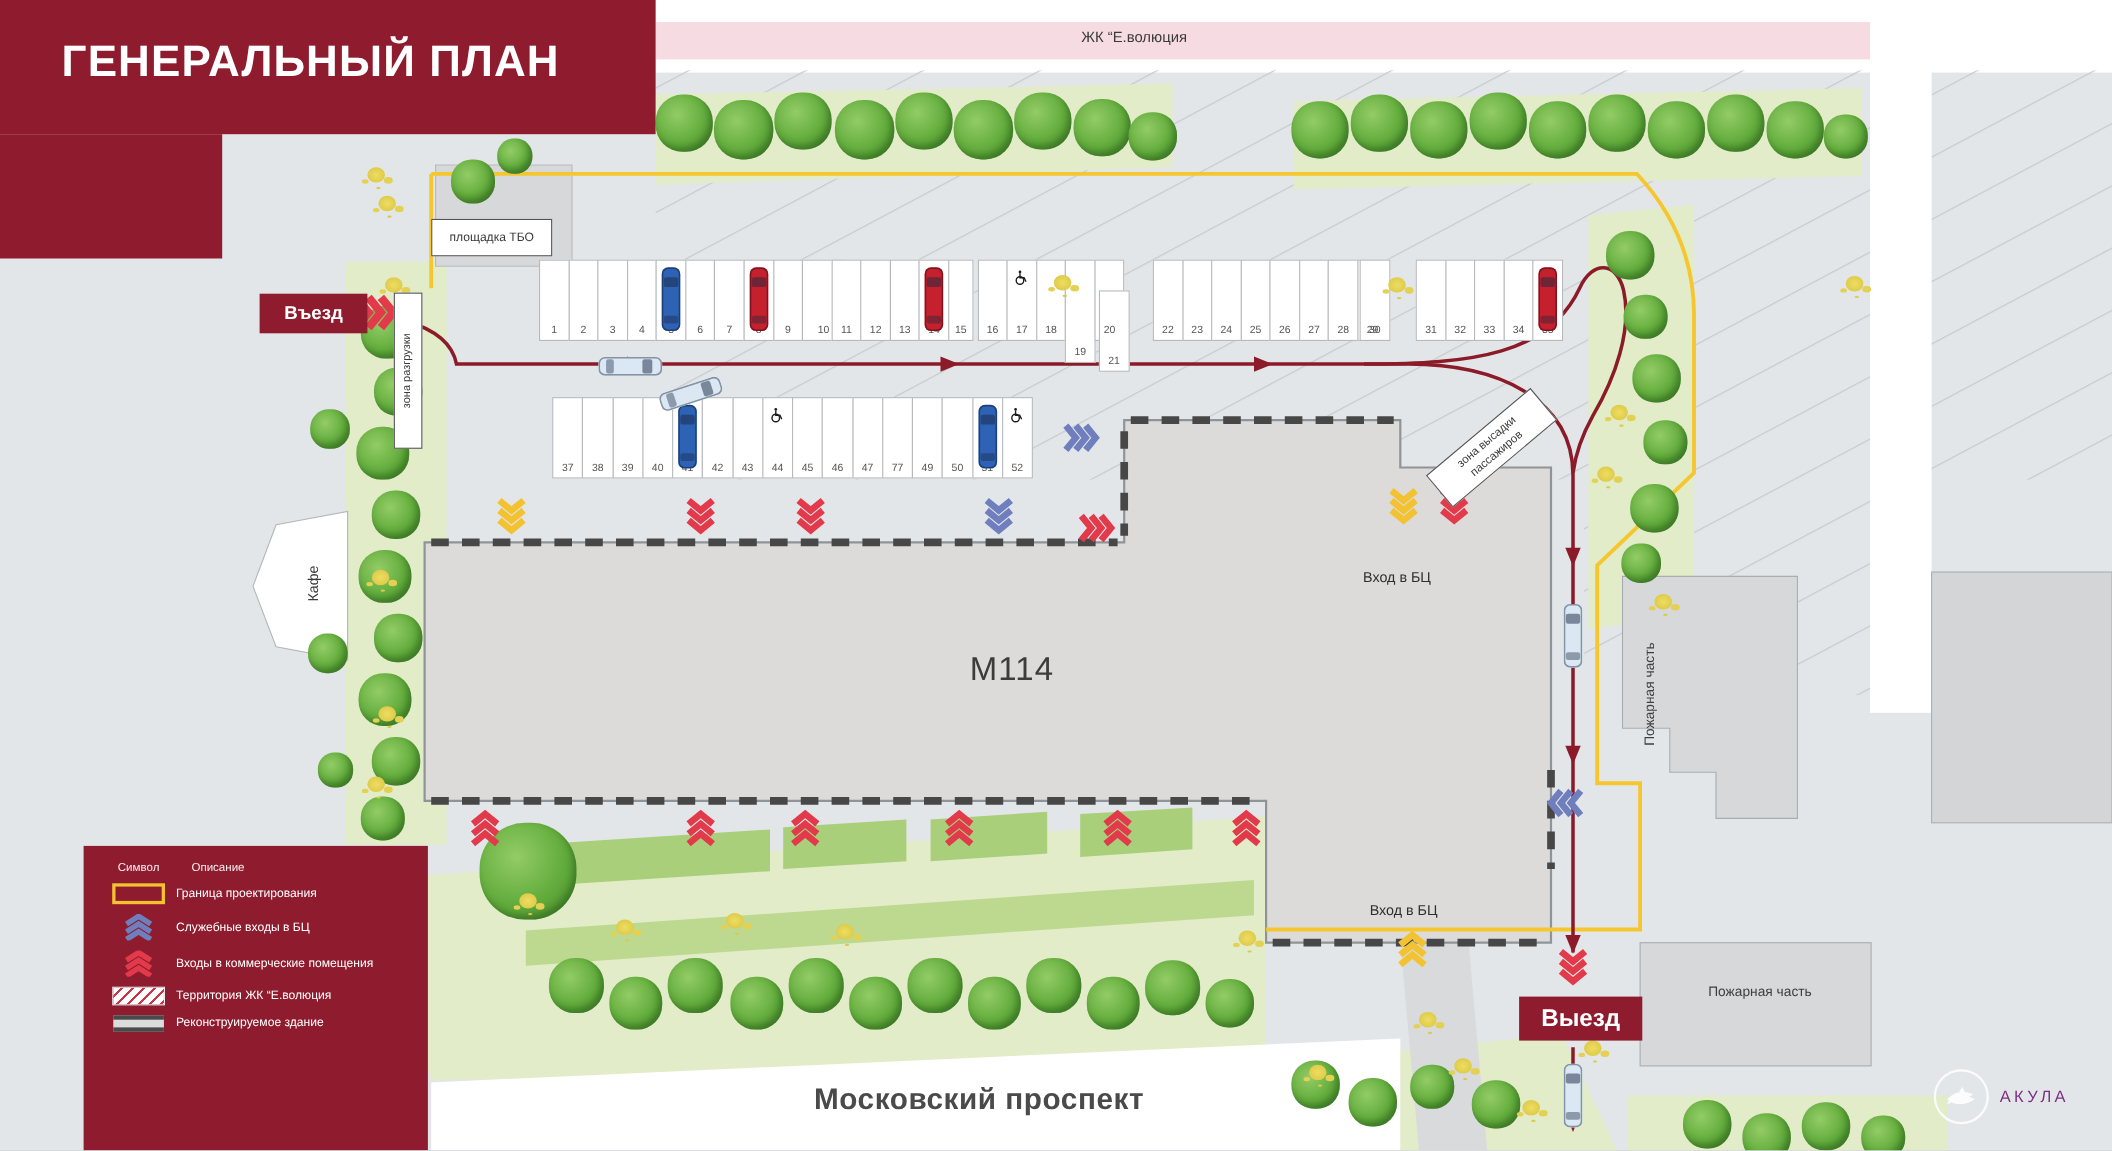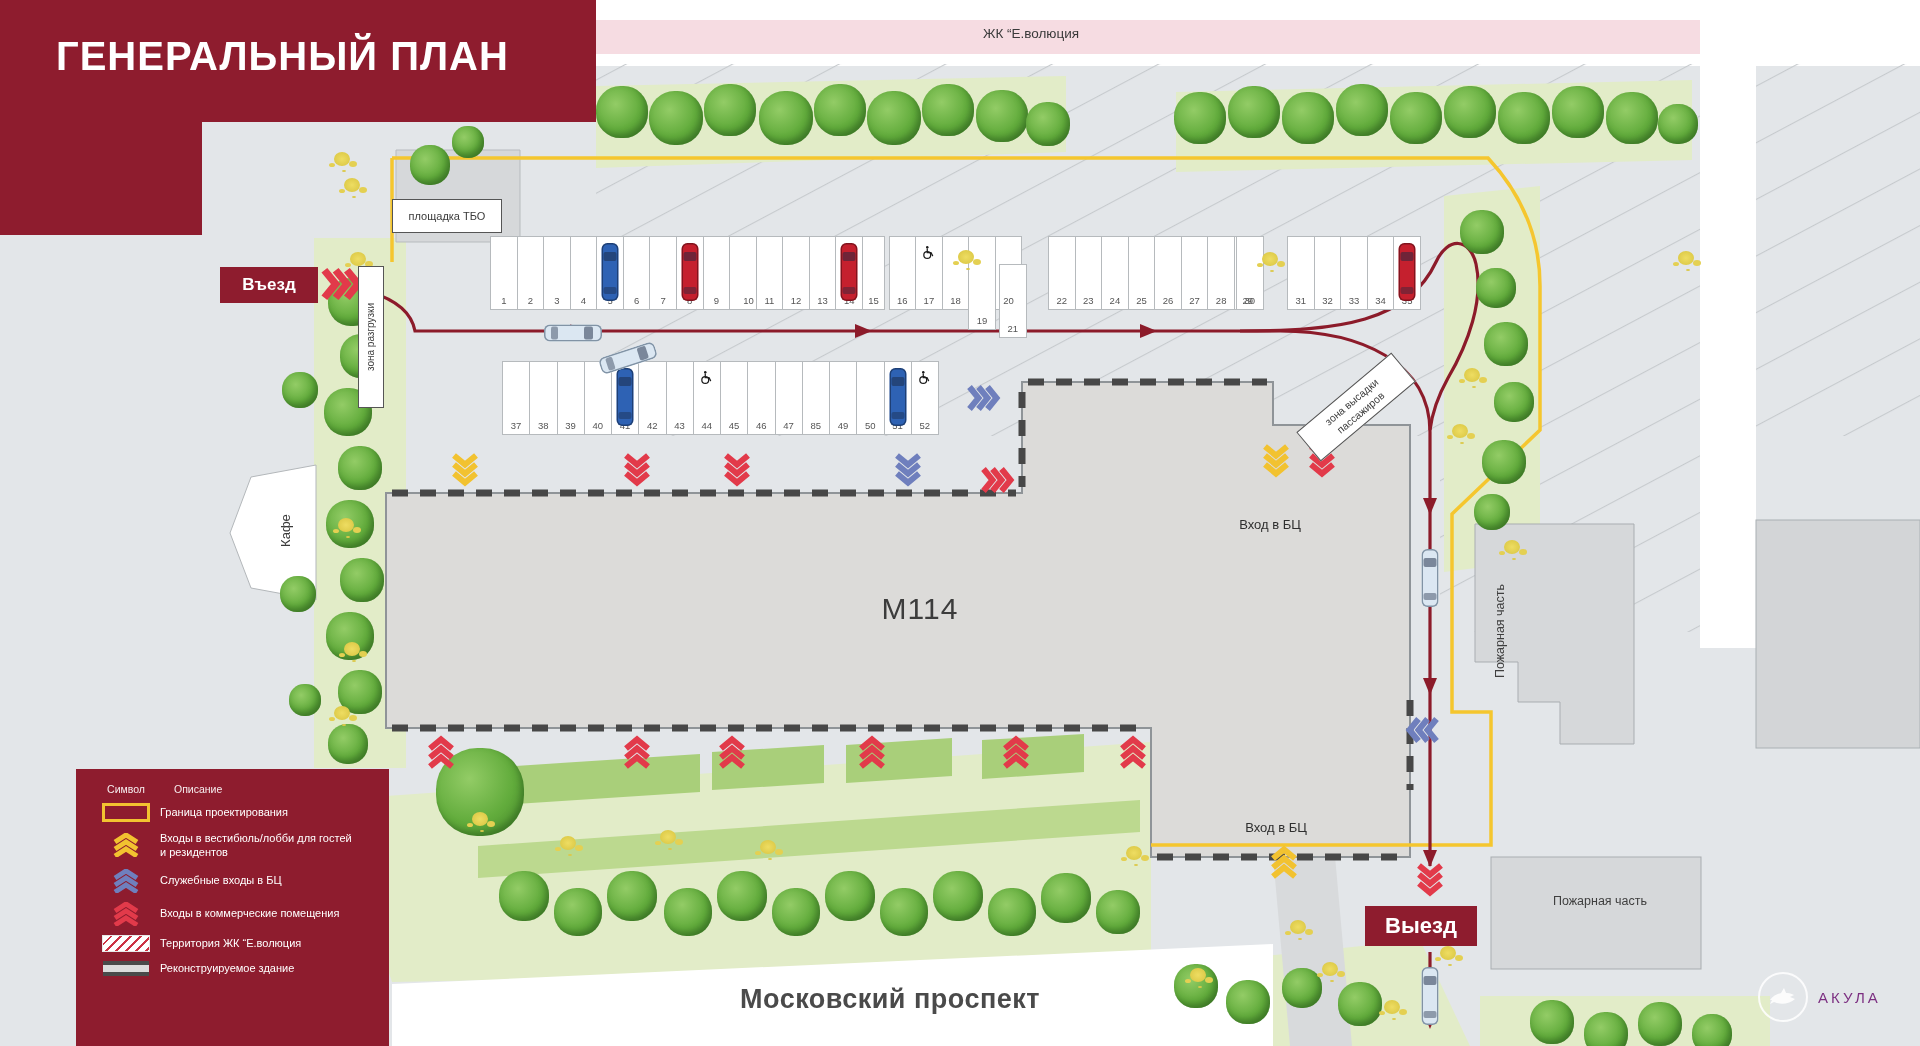--- a/index.html
+++ b/index.html
@@ -18,21 +18,21 @@
   .legend-sym{width:68px;display:flex;justify-content:center;align-items:center;flex:0 0 68px;}
   .legend-lbl{font-size:11px;line-height:1.3;max-width:200px;}
   .sw-boundary{width:42px;height:13px;border:3px solid var(--yellow);}
   .sw-hatch{width:46px;height:15px;background:repeating-linear-gradient(135deg,#fff 0 5px,#c34 5px 7px);border:1px solid #e8e8e8;}
   .sw-building{width:46px;height:15px;background:#dcdcdc;border-top:4px solid #4a4a4a;border-bottom:4px solid #4a4a4a;box-sizing:border-box;}
   .lc{fill:none;stroke-width:5;}
   .lc.y{stroke:var(--yellow);} .lc.b{stroke:var(--blue);} .lc.r{stroke:var(--red);}
   
   .lbl{z-index:5;color:#3a3a3a;}
   .boxed{background:#fff;border:1.5px solid #555;text-align:center;}
-  .maroon-box{background:var(--maroon);color:#fff;text-align:center;font-weight:bold;z-index:6;}
+  .maroon-box{background:var(--maroon);color:#fff;text-align:center;font-weight:bold;z-index:6;margin-left:16px;}
   .rot{transform-origin:center center;}
   .strip-label{left:596px;top:26px;width:870px;text-align:center;font-size:13.5px;z-index:5;}
   .m114{left:820px;top:592px;width:200px;text-align:center;font-size:30px;letter-spacing:1px;color:#3c3c3c;}
   .street{left:640px;top:984px;width:500px;text-align:center;font-size:27px;color:#4a4a4a;letter-spacing:.5px;font-weight:bold;}
   .bc{width:150px;text-align:center;font-size:13px;color:#2f2f2f;}
   .fire{font-size:12.5px;color:#3f3f3f;text-align:center;}
   
   .prow{z-index:2;}
   .pcell{position:absolute;top:0;background:#fff;border:1px solid #b6babd;box-sizing:border-box;}
   .pnum{position:absolute;left:0;right:0;bottom:3px;text-align:center;font-size:9.5px;color:#555;z-index:1;}
@@ -273,21 +273,21 @@
       <div class="pcell" style="left: 218px; width: 28.25px; height: 74px;">
         <span class="pnum">45</span>
       </div>
       <div class="pcell" style="left: 245.25px; width: 28.25px; height: 74px;">
         <span class="pnum">46</span>
       </div>
       <div class="pcell" style="left: 272.5px; width: 28.25px; height: 74px;">
         <span class="pnum">47</span>
       </div>
       <div class="pcell" style="left: 299.75px; width: 28.25px; height: 74px;">
-        <span class="pnum">85</span>
+        <span class="pnum">77</span>
       </div>
       <div class="pcell" style="left: 327px; width: 28.25px; height: 74px;">
         <span class="pnum">49</span>
       </div>
       <div class="pcell" style="left: 354.25px; width: 28.25px; height: 74px;">
         <span class="pnum">50</span>
       </div>
       <div class="pcell" style="left: 381.5px; width: 28.25px; height: 74px;">
         <span class="pnum">51</span>
         <div class="car incell blue"></div>
@@ -517,30 +517,20 @@
     </div>
     <div class="legend-row">
       <span class="legend-sym">
           <span class="sw-boundary"></span>
         </span>
       <span class="legend-lbl">Граница проектирования</span>
     </div>
     <div class="legend-row">
       <span class="legend-sym">
         <svg width="26" height="24" viewBox="0 0 26 24">
-            <path class="lc y" d="M2,9 L13,2 L24,9"></path>
-            <path class="lc y" d="M2,16 L13,9 L24,16"></path>
-            <path class="lc y" d="M2,23 L13,16 L24,23"></path>
-          </svg>
-      </span>
-      <span class="legend-lbl">Входы в вестибюль/лобби для гостей и резидентов</span>
-    </div>
-    <div class="legend-row">
-      <span class="legend-sym">
-        <svg width="26" height="24" viewBox="0 0 26 24">
             <path class="lc b" d="M2,9 L13,2 L24,9"></path>
             <path class="lc b" d="M2,16 L13,9 L24,16"></path>
             <path class="lc b" d="M2,23 L13,16 L24,23"></path>
           </svg>
       </span>
       <span class="legend-lbl">Служебные входы в БЦ</span>
     </div>
     <div class="legend-row">
       <span class="legend-sym">
         <svg width="26" height="24" viewBox="0 0 26 24">

